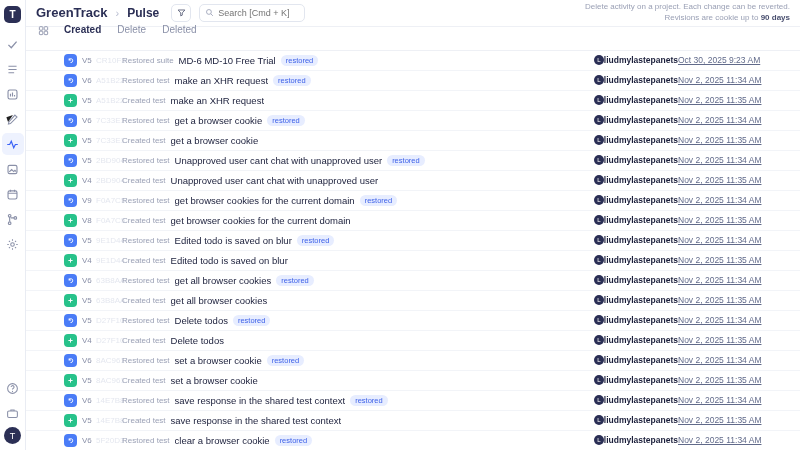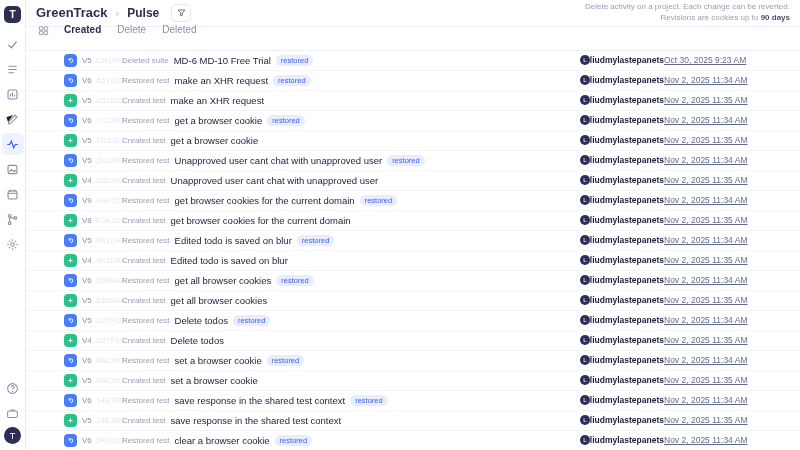--- a/index.html
+++ b/index.html
@@ -125,21 +125,21 @@
     padding: 4px 1px 5px;
   }
   .tab.active { color: #2b2f55; font-weight: bold; }
 
   
   .list { flex: 1 1 auto; overflow: hidden; }
   .row {
     display: flex;
     align-items: center;
     height: 20px;
-    padding: 0 24px 0 34px;
+    padding: 0 10px 0 34px;
     border-bottom: 1px solid #f2f4f8;
     position: relative;
   }
   .rev-icon {
     position: absolute;
     left: 38px;
     width: 13px; height: 13px;
     border-radius: 4px;
     display: flex; align-items: center; justify-content: center;
     color: #fff;
@@ -287,24 +287,33 @@
       <span class="crumb-cur">Pulse</span>
 
       <div class="filter-btn">
         <span>
           <svg viewBox="0 0 16 16" fill="none" stroke="currentColor" stroke-width="1.5">
               <path d="M2 3.5h12l-4.6 5.2v4L6.6 14V8.7z"></path>
             </svg>
         </span>
       </div>
 
+      <div class="search">
+        <span>
+          <svg viewBox="0 0 16 16" fill="none" stroke="currentColor" stroke-width="1.5">
+              <circle cx="7" cy="7" r="4.3"></circle>
+              <path d="M10.2 10.2L14 14"></path>
+            </svg>
+        </span>
+        <input type="text" placeholder="Search [Cmd + K]" style="">
+      </div>
 
       <div class="topbar-note">
         <div>Delete activity on a project. Each change can be reverted.</div>
-        <div><span>Revisions are cookies up to </span><span class="days">90 days</span></div>
+        <div><span>Revisions are cookie up to </span><span class="days">90 days</span></div>
       </div>
     </div>
 
     <div class="tabs">
       <span class="grid-icon">
         <svg viewBox="0 0 16 16" fill="none" stroke="currentColor" stroke-width="1.3">
             <rect x="2" y="2.5" width="5" height="5" rx="1"></rect>
             <rect x="9" y="2.5" width="5" height="5" rx="1"></rect>
             <rect x="2" y="9" width="5" height="5" rx="1"></rect>
             <rect x="9" y="9" width="5" height="5" rx="1"></rect>
@@ -318,21 +327,21 @@
     <div class="list" id="list">
         <div class="row">
           <span class="rev-icon restore">
             <svg viewBox="0 0 16 16" fill="none" stroke="currentColor" stroke-width="2">
               <path d="M5 3v4H9"></path>
               <path d="M4.4 7.6A4.4 4.4 0 118 12.6"></path>
             </svg>
           </span>
           <span class="ver">V5</span>
           <span class="hash">CR10F3</span>
-          <span class="action">Deleted suite</span>
+          <span class="action">Restored suite</span>
           <span class="title">MD-6 MD-10 Free Trial</span>
           <span class="badge">restored</span>
           <span class="right">
             <span class="user-avatar">L</span>
             <span class="user-name">liudmylastepanets</span>
             <span class="ts">Oct 30, 2025 9:23 AM</span>
           </span>
         </div>
         <div class="row">
           <span class="rev-icon restore">

